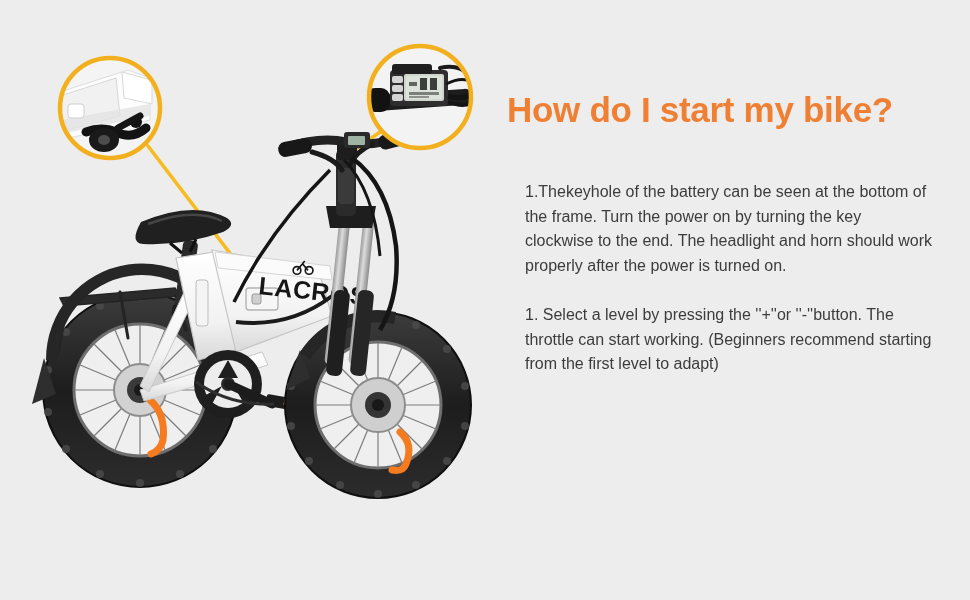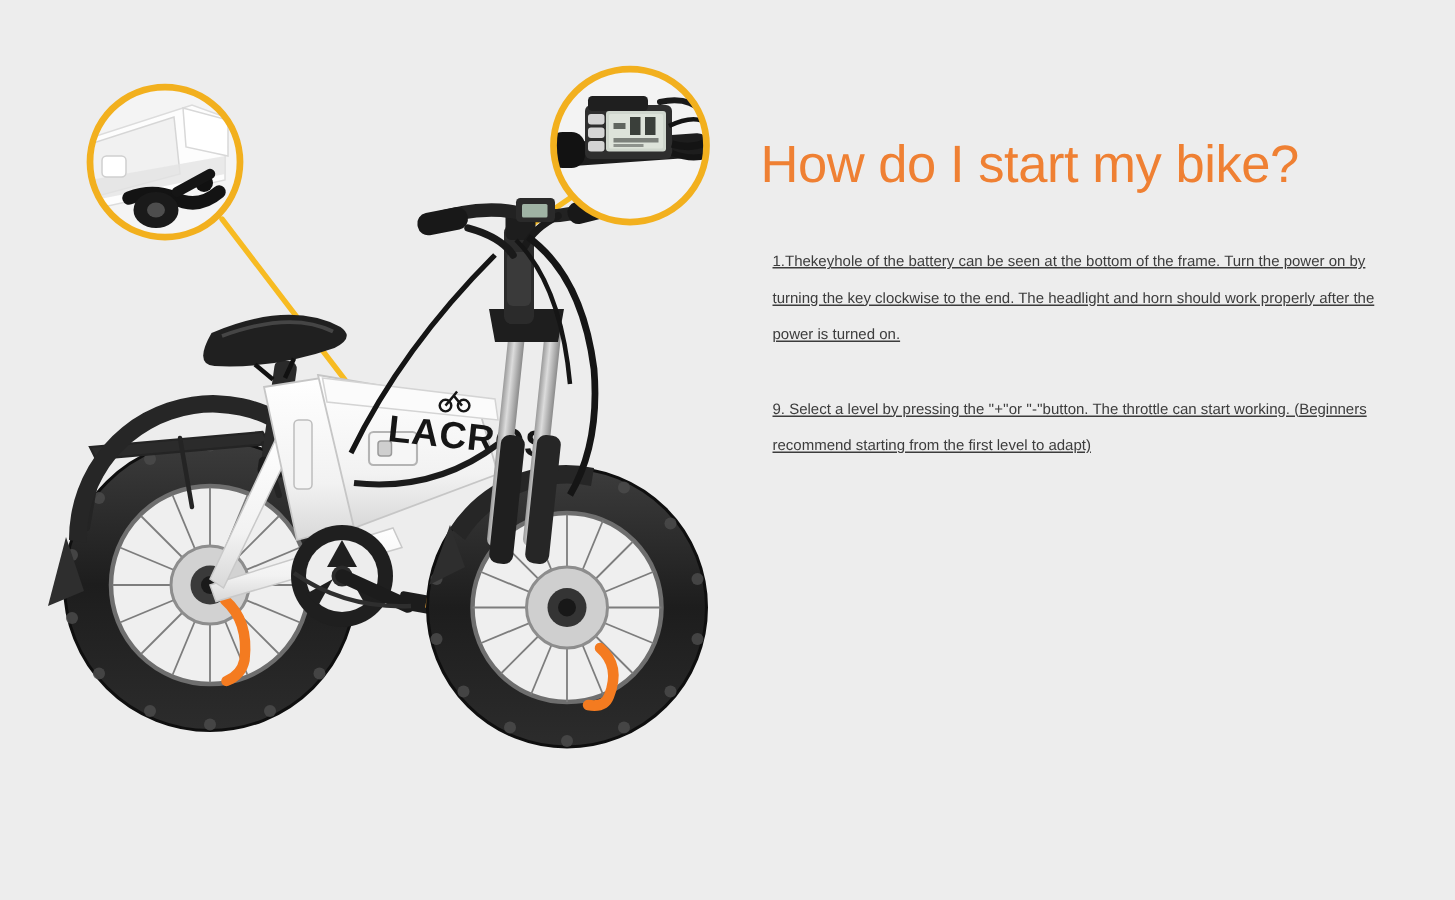--- a/index.html
+++ b/index.html
@@ -19,34 +19,33 @@
 
   
   #text-column {
     position: absolute;
     left: 507px;
     top: 88px;
     width: 420px;
   }
   #headline {
     font-size: 35px;
-    font-weight: normal;
+    font-weight: bold;
     color: #ef8033;
     letter-spacing: -0.3px;
     line-height: 44px;
-    margin: 0 0 31px 0;
+    margin: 0 0 48px 0;
     white-space: nowrap;
   }
   .step {
-    font-size: 10px;
+    font-size: 16px;
     line-height: 24.5px;
     color: #3c3c3c;
-    margin: 0 0 25px 8px;
+    margin: 0 0 25px 18px;
     width: 408px;
-    text-decoration: underline;
   }
   .step:last-child { margin-bottom: 0; }
 
   
   #illustration {
     position: absolute;
     left: 0;
     top: 0;
     width: 510px;
     height: 600px;
@@ -357,16 +356,16 @@
         </g>
         <circle class="callout-ring" cx="420" cy="97" r="51"></circle>
       </g>
     </svg>
   </div>
 
   <div id="text-column">
     <h1 id="headline">How do I start my bike?</h1>
 
     <p class="step">1.Thekeyhole of the battery can be seen at the bottom of the frame. Turn the power on by turning the key clockwise to the end. The headlight and horn should work properly after the power is turned on.</p>
-    <p class="step">9. Select a level by pressing the ''+''or ''-''button. The throttle can start working. (Beginners recommend starting from the first level to adapt)</p>
+    <p class="step">1. Select a level by pressing the ''+''or ''-''button. The throttle can start working. (Beginners recommend starting from the first level to adapt)</p>
   </div>
 
 </div>
 
 </body></html>

